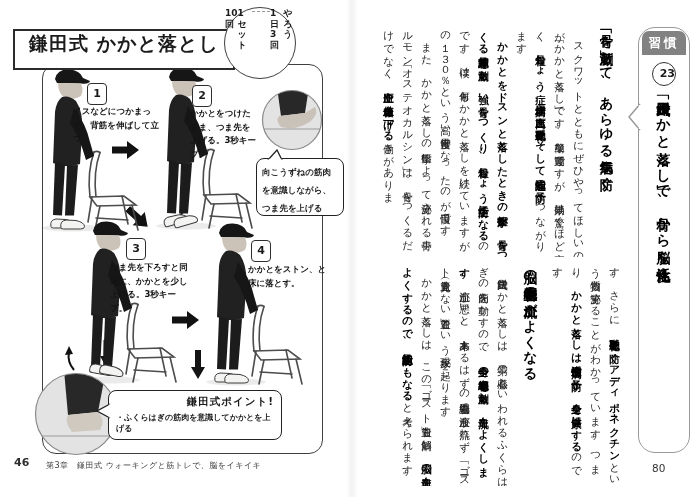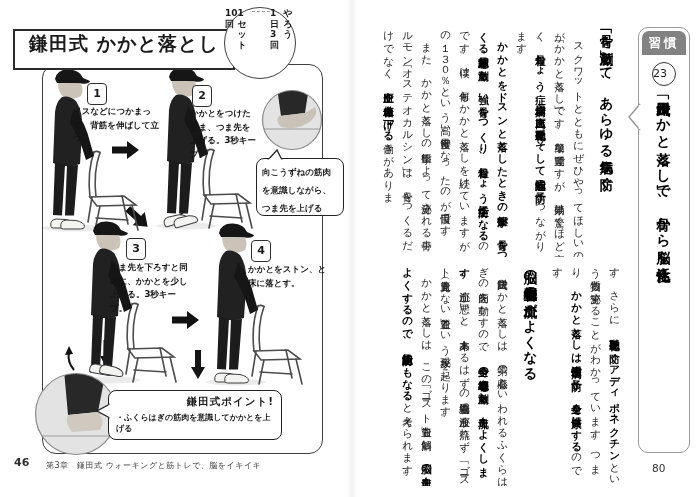--- a/index.html
+++ b/index.html
@@ -33,27 +33,27 @@
   
   .article{left:356px;top:24px;width:268px;height:462px;}
   .vband{writing-mode:vertical-rl;text-orientation:mixed;width:268px;overflow:hidden;
          font-size:10.5px;line-height:19px;letter-spacing:0.35px;color:#1c1c1c;}
   .vband.b1{height:233px;}
   .vband.b2{height:226px;margin-top:3px;}
   .vband h2{font-size:13.5px;font-weight:700;line-height:24px;margin:0 5px 0 7px;padding:0;color:#000;}
   .vband p{margin:0;}
   .vband p.indent{text-indent:1em;}
   .vband .bld{font-weight:700;color:#000;}
-  .habit{left:638px;top:27px;width:50px;height:424px;border:1.5px solid #9a9a9a;border-radius:10px;
+  .habit{left:638px;top:27px;width:50px;height:424px;border:1.5px solid #9a9a9a;border-radius:17px;
          background:#fff;z-index:2;}
   .habit-tag{position:absolute;top:3px;left:3px;right:3px;height:24px;background:#828282;
              border-radius:7px 7px 0 0;color:#fff;text-align:center;font-size:12.5px;font-weight:700;
              line-height:24px;letter-spacing:3px;}
   .habit-num{position:absolute;top:34px;left:50%;transform:translateX(-50%);width:22px;height:22px;
-             border:1.3px solid #333;border-radius:50%;text-align:left;line-height:22px;font-size:11px;}
+             border:1.3px solid #333;border-radius:50%;text-align:right;line-height:22px;font-size:11px;font-weight:bold;}
   .habit-title{position:absolute;top:62px;left:50%;transform:translateX(-50%);height:345px;
                writing-mode:vertical-rl;text-orientation:mixed;font-size:14px;font-weight:700;
                letter-spacing:0.5px;color:#000;}
   .habit-tail{left:628px;top:103px;z-index:3;}
   .pageno-right{left:652px;top:462px;font-size:10.5px;color:#333;}
   svg{display:block;}
 </style>
 </head>
 <body>
 

